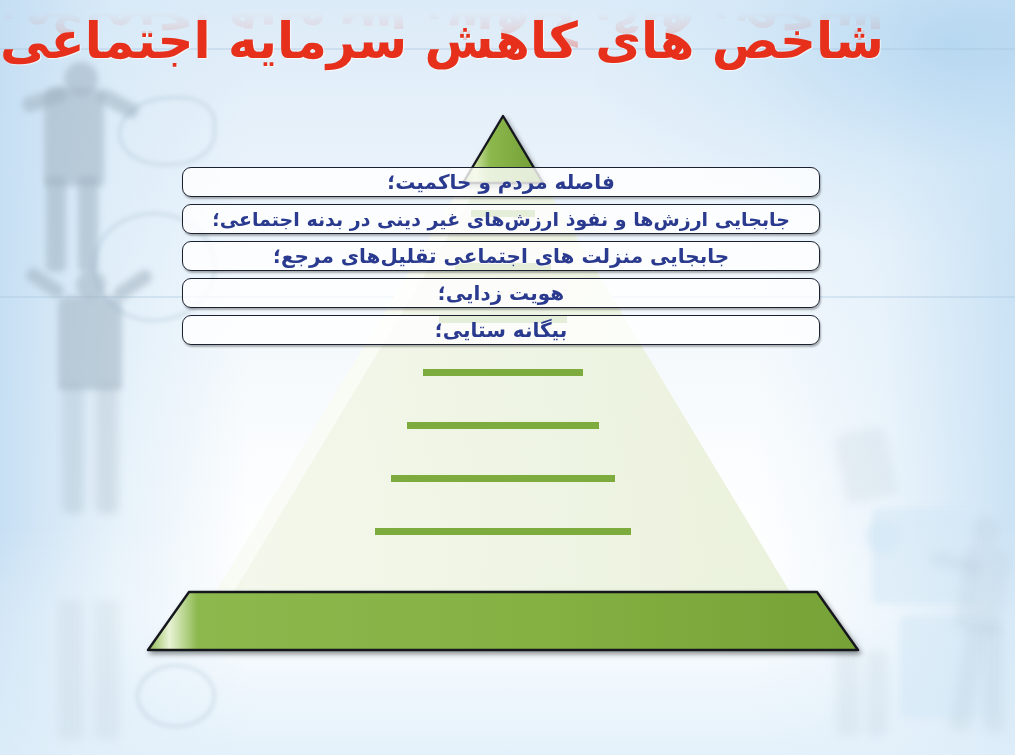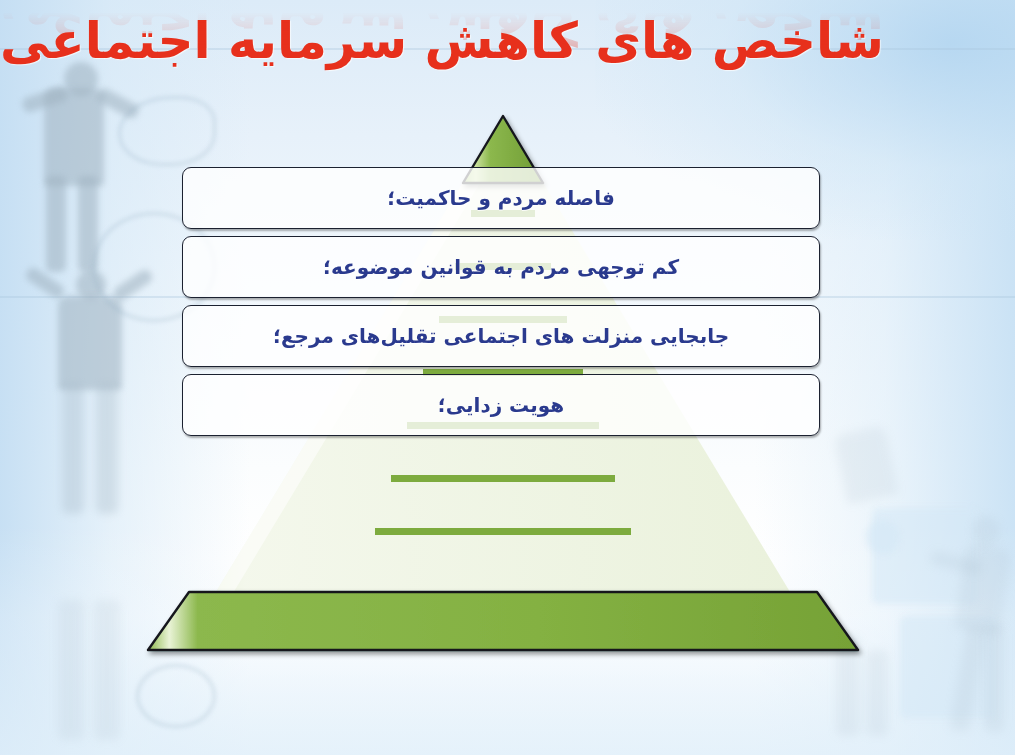--- a/index.html
+++ b/index.html
@@ -142,21 +142,21 @@
 
   
   .rows {
     position: absolute;
     left: 182px;
     top: 167px;
     width: 638px;
   }
   .row {
     position: relative;
-    height: 62px;
+    height: 30px;
     margin-bottom: 7px;
     border: 1.6px solid #1b2130;
     border-radius: 9px;
     background: rgba(255,255,255,.80);
     box-shadow: 1px 2px 2px rgba(0,0,0,.30);
     display: flex;
     align-items: center;
     justify-content: center;
     box-sizing: border-box;
     overflow: hidden;
@@ -275,23 +275,26 @@
         <rect x="375" y="528" width="256" height="7"></rect>
       </g>
     </svg>
   </div>
 
   <div class="rows">
     <div class="row">
       <span class="row-text">فاصله مردم و حاکمیت؛</span>
     </div>
     <div class="row">
-      <span class="row-text">کم توجهی مردم به قوانین موضوعه؛</span>
+      <span class="row-text long">جابجایی ارزش‌ها و نفوذ ارزش‌های غیر دینی در بدنه اجتماعی؛</span>
     </div>
     <div class="row">
       <span class="row-text">جابجایی منزلت های اجتماعی تقلیل‌های مرجع؛</span>
     </div>
     <div class="row">
       <span class="row-text">هویت زدایی؛</span>
     </div>
+    <div class="row">
+      <span class="row-text">بیگانه ستایی؛</span>
+    </div>
   </div>
 
 </div>
 
 </body></html>

